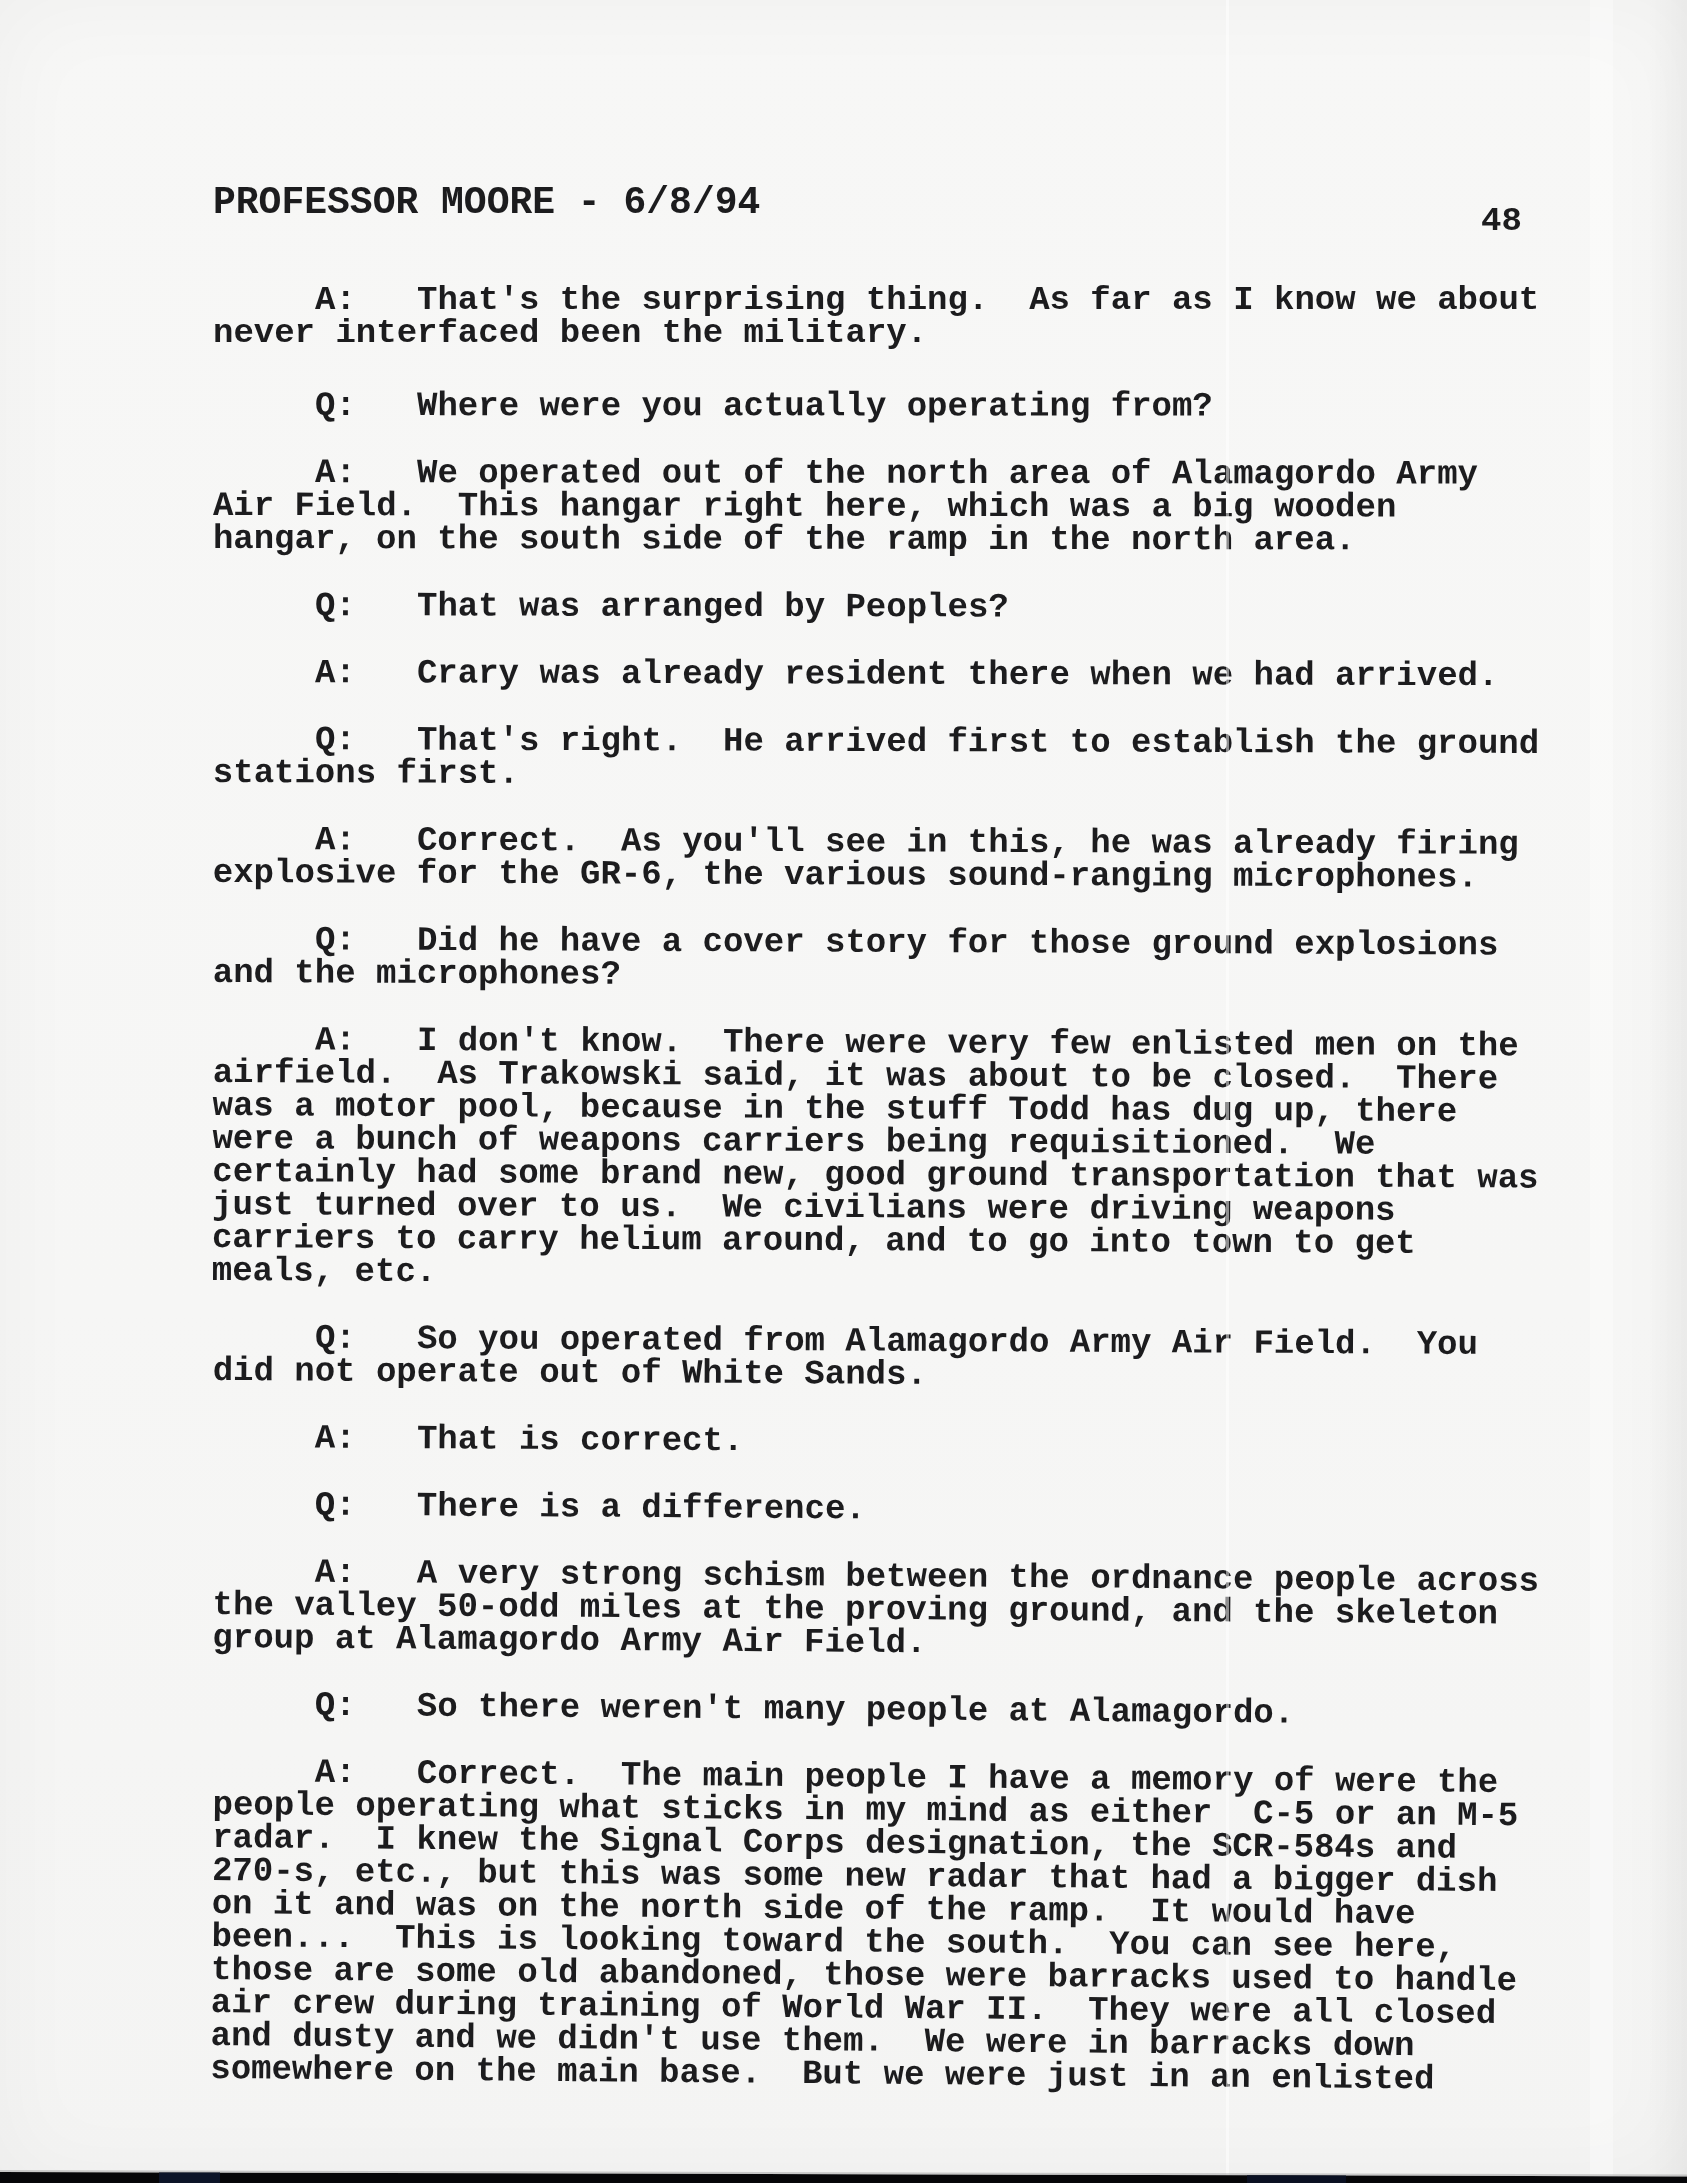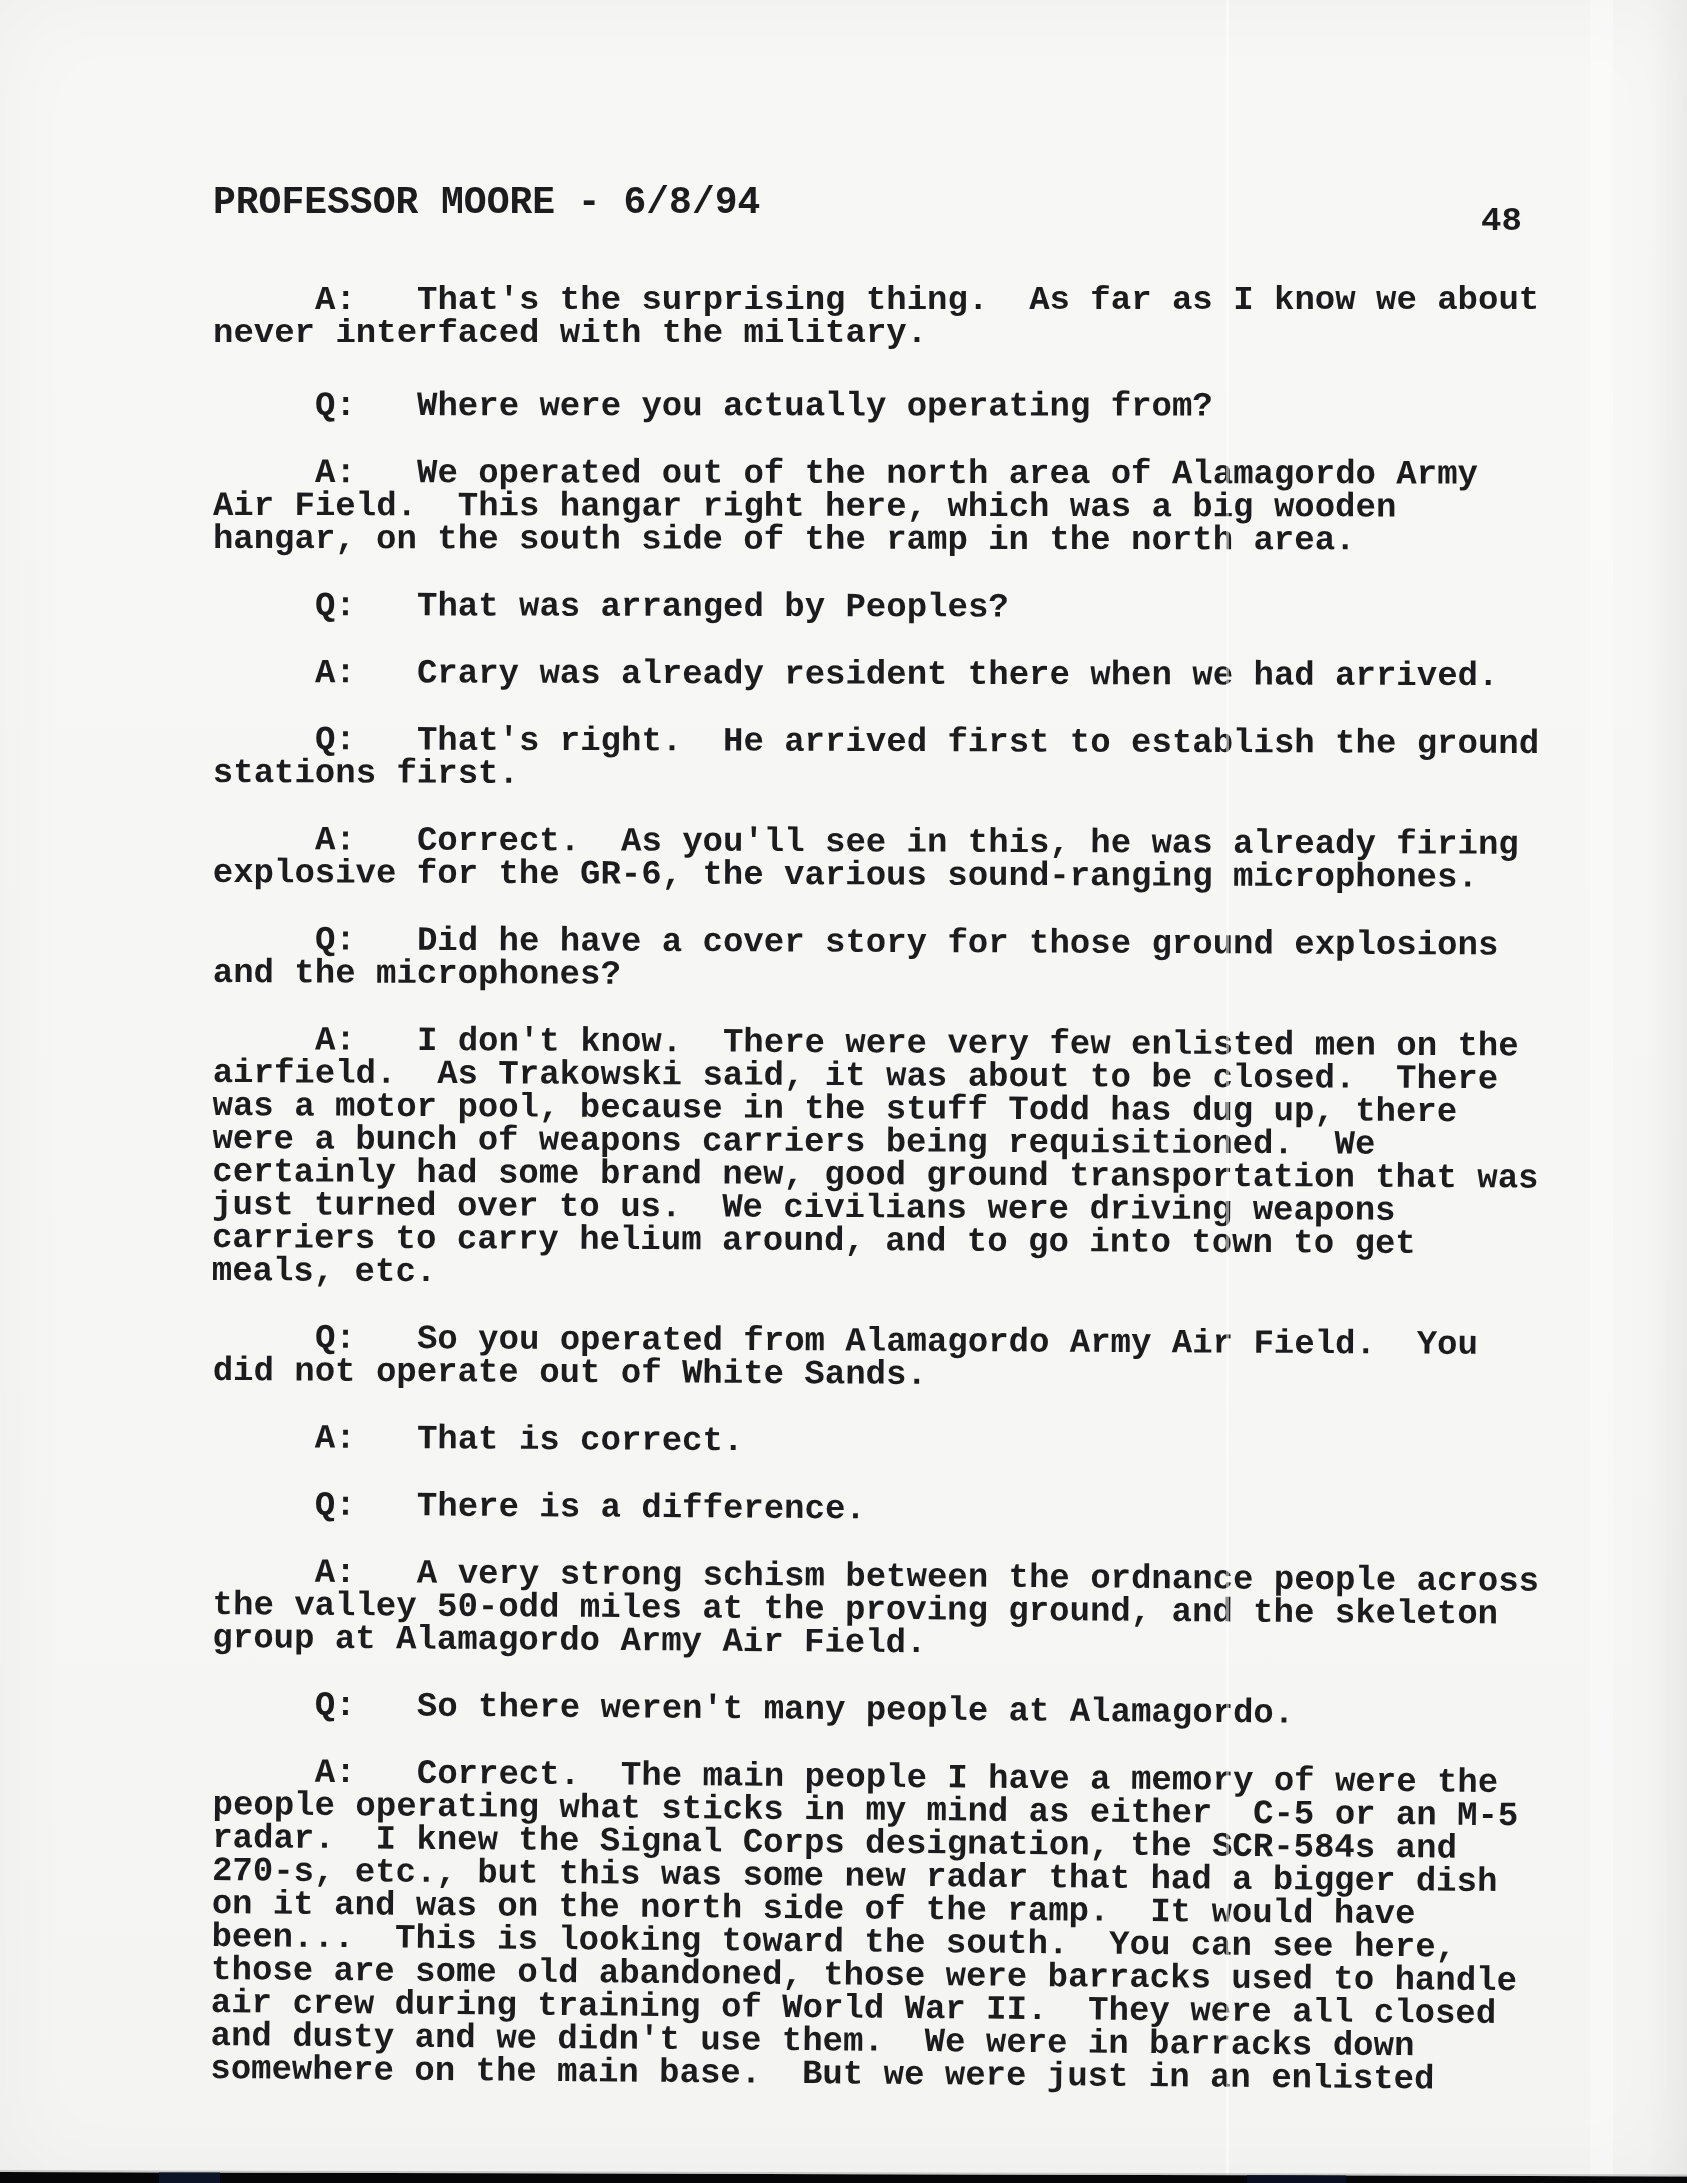--- a/index.html
+++ b/index.html
@@ -52,21 +52,21 @@
 
 <div class="page">
 
   <div class="hdr-title">PROFESSOR MOORE - 6/8/94</div>
 
   <div class="hdr-page">48</div>
 
   <main class="transcript">
       <div class="para" style="transform: rotate(0deg);">
         <div class="line">     A:   That's the surprising thing.  As far as I know we about</div>
-        <div class="line">never interfaced with the military.</div>
+        <div class="line">never interfaced been the military.</div>
       </div>
       <div class="para" style="transform: rotate(0.035deg); margin-top: 40px;">
         <div class="line">     Q:   Where were you actually operating from?</div>
       </div>
       <div class="para" style="transform: rotate(0.07deg);">
         <div class="line">     A:   We operated out of the north area of Alamagordo Army</div>
         <div class="line">Air Field.  This hangar right here, which was a big wooden</div>
         <div class="line">hangar, on the south side of the ramp in the north area.</div>
       </div>
       <div class="para" style="transform: rotate(0.105deg);">

